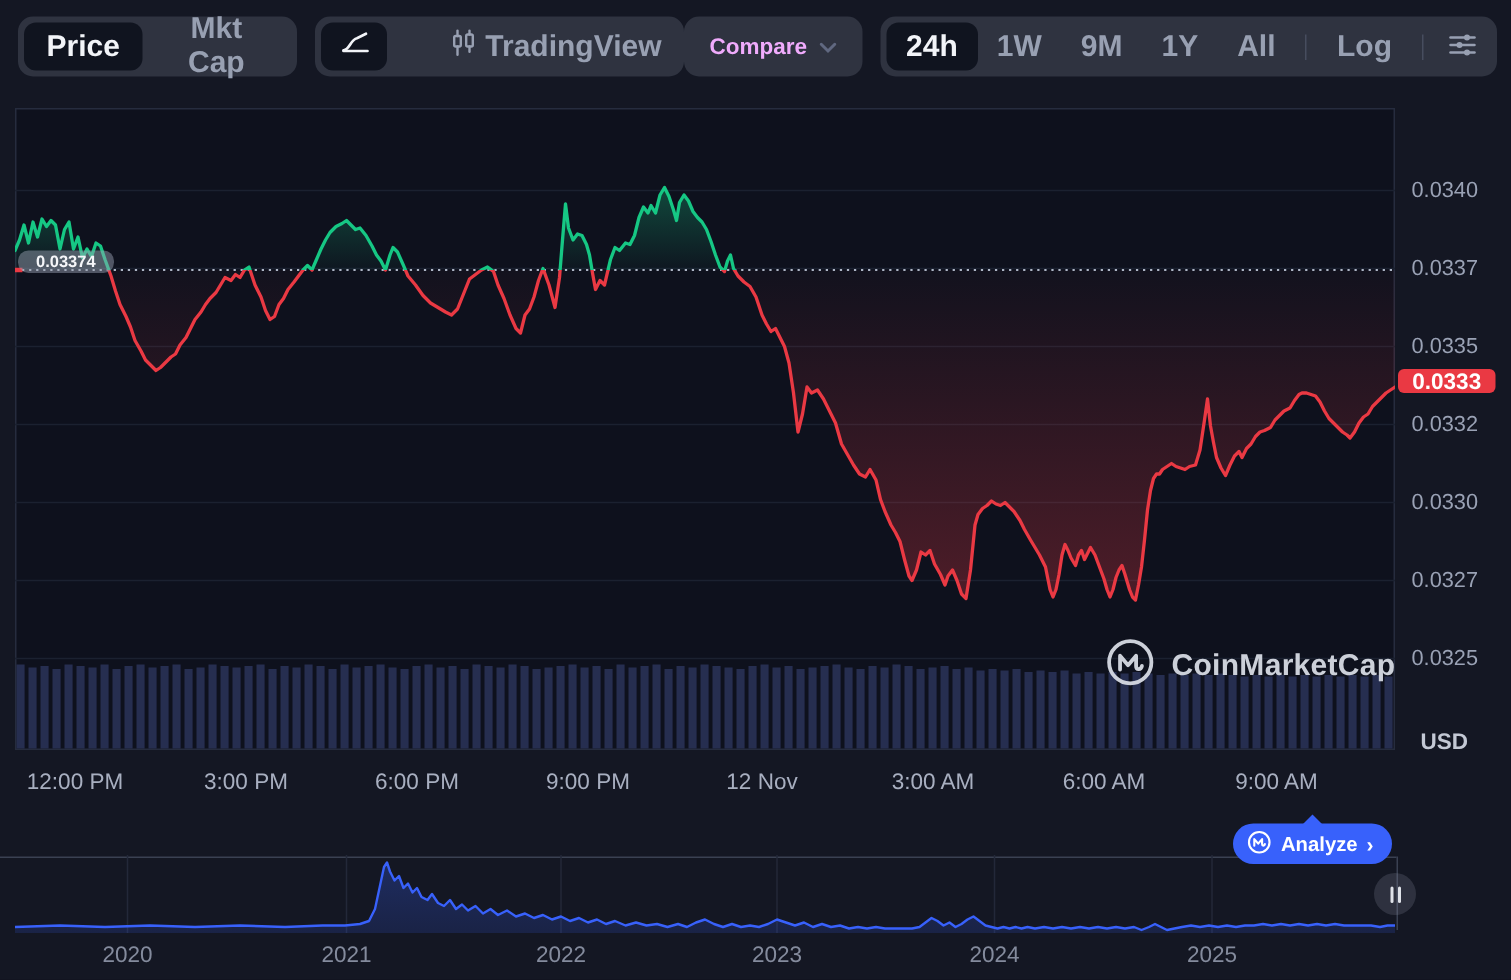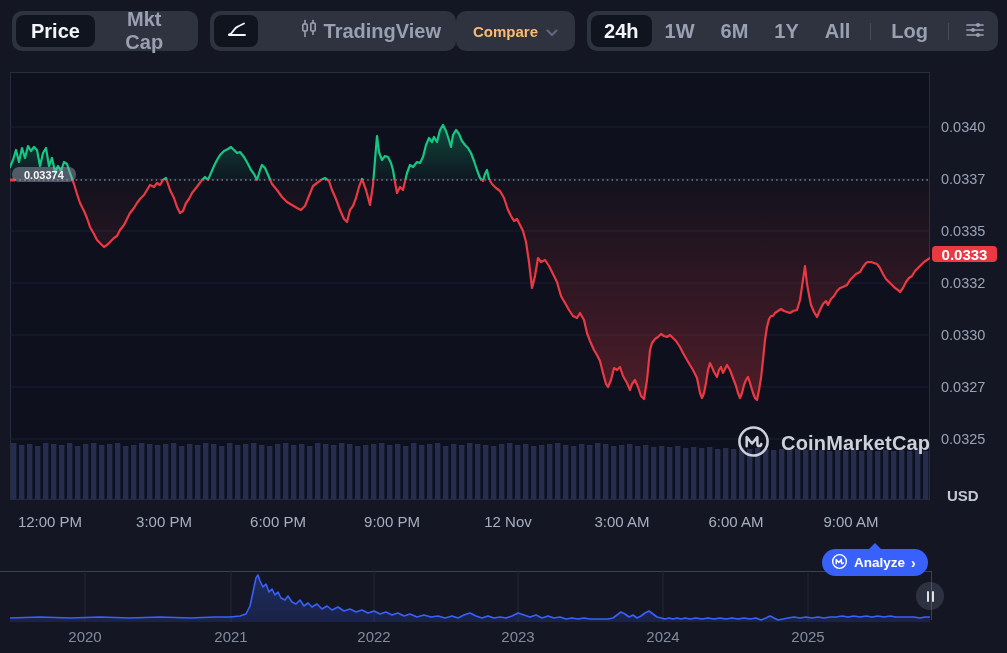--- a/index.html
+++ b/index.html
@@ -9,21 +9,21 @@
 
   
   .toolbar { position:absolute; top:11px; left:12px; right:9px; height:40px; display:flex; align-items:center; }
   .seg-group { display:flex; align-items:center; background:#2f3340; border-radius:10px; padding:4px; height:40px; }
   .seg-group + .seg-group { margin-left:12px;gap:32px; }
   .seg { border:none; background:transparent; color:#98a0b2; font-family:inherit; font-size:20px; font-weight:700;
          padding:0 15px; height:32px; border-radius:8px; cursor:pointer; display:flex; align-items:center; gap:7px;text-align:center; }
   .seg.active { background:#10141f; color:#f2f4f8; }
   .icon-seg { padding:0 11px; }
   .compare { margin-left:auto; margin-right:12px; display:flex; align-items:center; gap:8px; background:#2f3340;
-             border:none; border-radius:10px; height:40px; padding:0 17px; color:#fdba74; font-family:inherit;
+             border:none; border-radius:10px; height:40px; padding:0 17px; color:#f0abfc; font-family:inherit;
              font-size:15px; font-weight:700; cursor:pointer; }
   .ranges .seg { padding:0 13px; }
   .divider { width:1px; height:17px; background:#474d5e; margin:0 7px; }
   .icon-btn { border:none; background:transparent; cursor:pointer; display:flex; align-items:center; padding:0 9px; }
 
   
   .chart-frame { position:absolute; left:10px; top:72px; width:920px; height:428px; background:#0e111d; border:1px solid #262c3e; }
   #main-chart { position:absolute; left:10px; top:72px; }
   .baseline-pill { position:absolute; left:12px; height:15px; padding:0 12px; display:flex; align-items:center;
                    background:rgba(152,160,178,0.48); border-radius:7px; color:#f5f6f9; font-size:11px; font-weight:700; z-index:4; }
@@ -92,21 +92,21 @@
       <span>
         <svg width="12" height="8" viewBox="0 0 12 8" fill="none" stroke="#606880" stroke-width="2" stroke-linecap="round">
             <path d="M1.5 1.5 L6 6 L10.5 1.5"></path>
           </svg>
       </span>
     </button>
 
     <div class="seg-group ranges">
       <button class="seg active">24h</button>
       <button class="seg">1W</button>
-      <button class="seg">6M</button>
+      <button class="seg">9M</button>
       <button class="seg">1Y</button>
       <button class="seg">All</button>
       <span class="divider"></span>
       <button class="seg">Log</button>
       <span class="divider"></span>
       <button class="icon-btn">
         <span>
           <svg width="20" height="20" viewBox="0 0 20 20" fill="none" stroke="#98a0b2" stroke-width="1.7" stroke-linecap="round">
             <line x1="2" y1="5" x2="18" y2="5"></line>
               <circle cx="13" cy="5" r="2" fill="#98a0b2" stroke="none"></circle>

